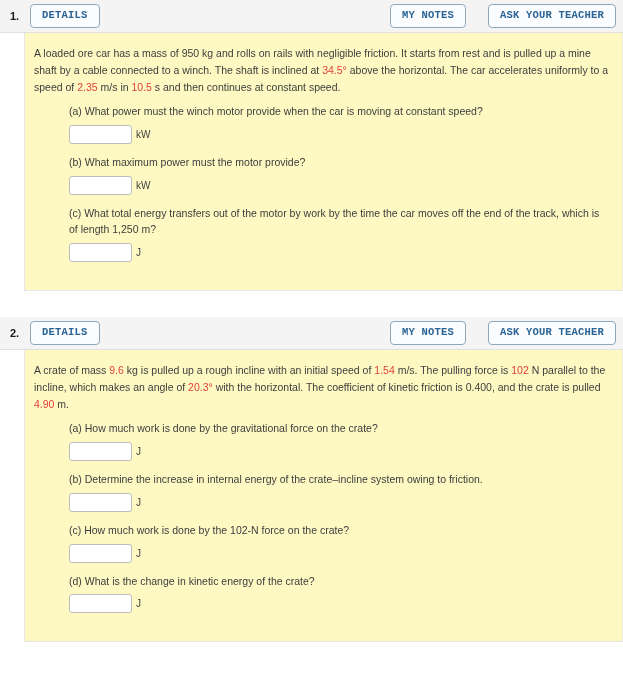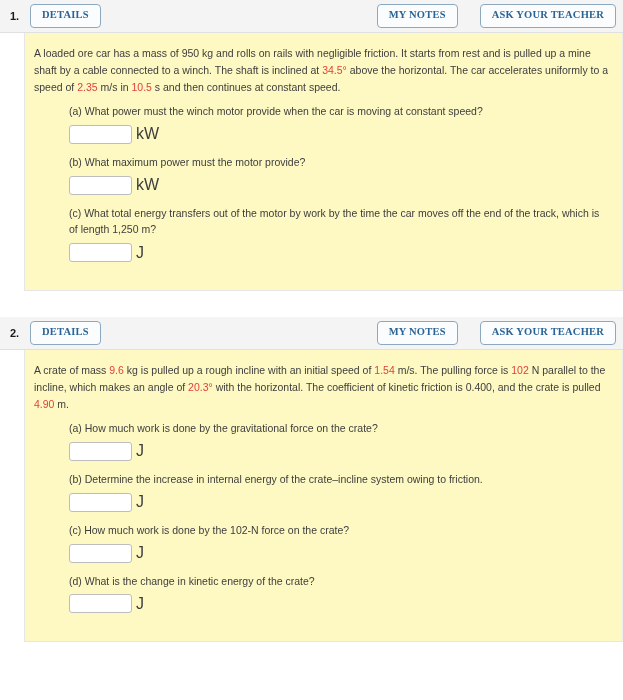--- a/index.html
+++ b/index.html
@@ -36,21 +36,21 @@
     font-weight: bold;
     color: #1a1a1a;
     width: 20px;
     flex: 0 0 auto;
   }
   .btn {
     border: 1px solid #8ba8bf;
     border-radius: 4px;
     background: #fbfcfd;
     color: #2a6496;
-    font-family: Liberation Serif, serif;
+    font-family: Liberation Mono, monospace;
     font-size: 10.5px;
     font-weight: bold;
     letter-spacing: 0.2px;
     padding: 5px 11px 6px 11px;
     line-height: 1;
     cursor: pointer;
     white-space: nowrap;
   }
   .header-right {
     margin-left: auto;
@@ -100,21 +100,21 @@
     border: 1px solid #bdbdbd;
     border-radius: 3px;
     background: #ffffff;
     font-family: "Liberation Sans", sans-serif;
     font-size: 10px;
     padding: 1px 3px;
     box-sizing: content-box;
     outline: none;
   }
   .unit {
-    font-size: 16px;
+    font-size: 10px;
     color: #3d3d3d;
     text-align: center;
   }
 
   .gap { height: 26px; background: #ffffff; }
 </style>
 </head>
 <body>
 
 <div class="problem">

